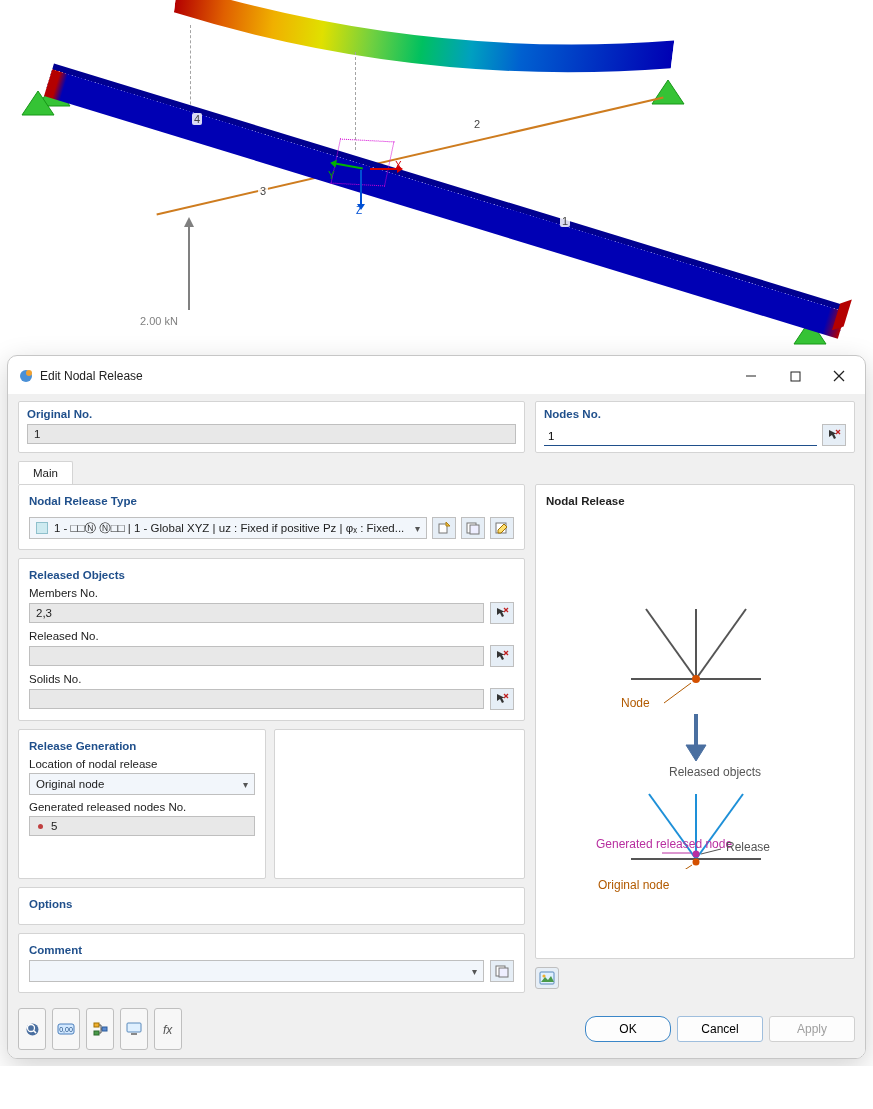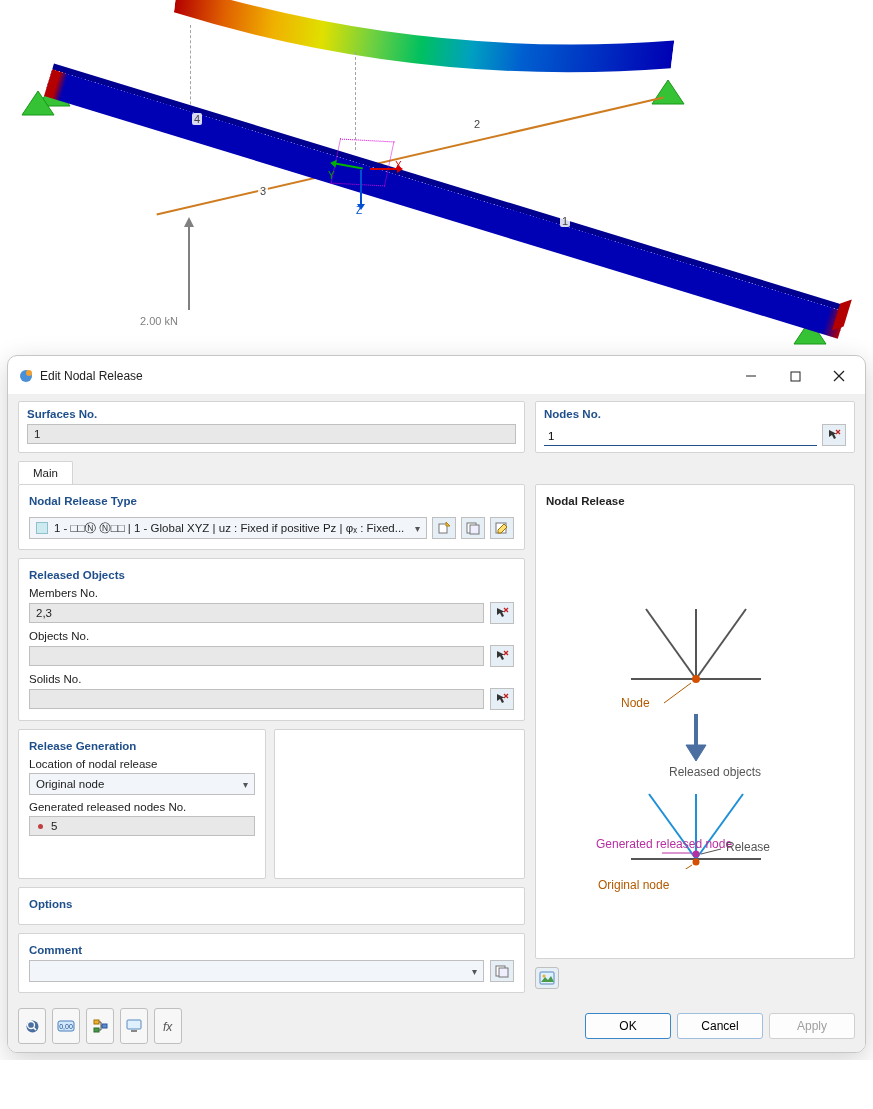--- a/index.html
+++ b/index.html
@@ -154,29 +154,29 @@
   .gen-val .dot{width:5px;height:5px;background:#c04040;border-radius:50%;}
   .chk{display:flex;align-items:center;gap:7px;}
   .chk input{width:14px;height:14px;}
   .comment-row{display:flex;gap:6px;align-items:center;}
   .btn-row{
     display:flex;align-items:center;gap:6px;
     padding:8px 10px;background:#f0f0f0;
   }
   .btn-row .spacer{flex:1;}
   .tool-btn{
-    width:28px;height:36px;border:1px solid #bfbfbf;border-radius:3px;
+    width:28px;height:42px;border:1px solid #bfbfbf;border-radius:3px;
     background:#f7f7f7;display:flex;align-items:center;justify-content:center;
   }
   .dlg-btn{
     width:86px;height:26px;
     border:1px solid #9fbedd;border-radius:3px;background:#fdfdfd;
     font-size:12px;
   }
-  .dlg-btn.primary{border-color:#3a86c8;}
+  .dlg-btn.primary{border-color:#3a86c8;border-radius:11px;}
   .dlg-btn.disabled{color:#a0a0a0;border-color:#d0d0d0;}
 
   .diagram-area{height:475px;position:relative;}
   .diag-title{font-weight:700;color:#222;margin-bottom:6px;}
   .diagram-area svg{position:absolute;left:0;right:0;top:24px;}
   .dlabel{position:absolute;font-size:12px;white-space:nowrap;}
   .dl-brown{color:#b25a00;}
   .dl-grey{color:#555;}
   .dl-pink{color:#b82fa0;text-align:right;}
 
@@ -282,21 +282,21 @@
           <line x1="1" y1="1" x2="11" y2="11" stroke="#222" stroke-width="1.2"></line>
           <line x1="11" y1="1" x2="1" y2="11" stroke="#222" stroke-width="1.2"></line>
         </svg>
     </div>
   </div>
 
   <div class="dlg-body">
 
     <div class="row">
       <div class="box top-left">
-        <div class="sect-title">Surfaces No.</div>
+        <div class="sect-title">Original No.</div>
         <input class="inp" value="1" style="">
       </div>
       <div class="box top-right">
         <div class="sect-title">Nodes No.</div>
         <div class="nodes-row">
           <input class="nodes-input" value="1" style="">
           <div class="icon-btn">
             <svg width="14" height="14" viewBox="0 0 14 14">
                 <path d="M2 2 L2 9 L5 7 L7 11 L9 10 L7 6 L10 6 Z" fill="#333"></path>
                 <line x1="9" y1="2" x2="13" y2="6" stroke="#c02020" stroke-width="1.3"></line>
@@ -355,21 +355,21 @@
             <input class="inp" value="2,3" style="">
             <div class="icon-btn">
               <svg width="14" height="14" viewBox="0 0 14 14">
                   <path d="M2 2 L2 9 L5 7 L7 11 L9 10 L7 6 L10 6 Z" fill="#333"></path>
                   <line x1="9" y1="2" x2="13" y2="6" stroke="#c02020" stroke-width="1.3"></line>
                   <line x1="13" y1="2" x2="9" y2="6" stroke="#c02020" stroke-width="1.3"></line>
                 </svg>
             </div>
           </div>
 
-          <div class="field-label">Objects No.</div>
+          <div class="field-label">Released No.</div>
           <div class="obj-row">
             <input class="inp" value="" style="">
             <div class="icon-btn">
               <svg width="14" height="14" viewBox="0 0 14 14">
                   <path d="M2 2 L2 9 L5 7 L7 11 L9 10 L7 6 L10 6 Z" fill="#333"></path>
                   <line x1="9" y1="2" x2="13" y2="6" stroke="#c02020" stroke-width="1.3"></line>
                   <line x1="13" y1="2" x2="9" y2="6" stroke="#c02020" stroke-width="1.3"></line>
                 </svg>
             </div>
           </div>

